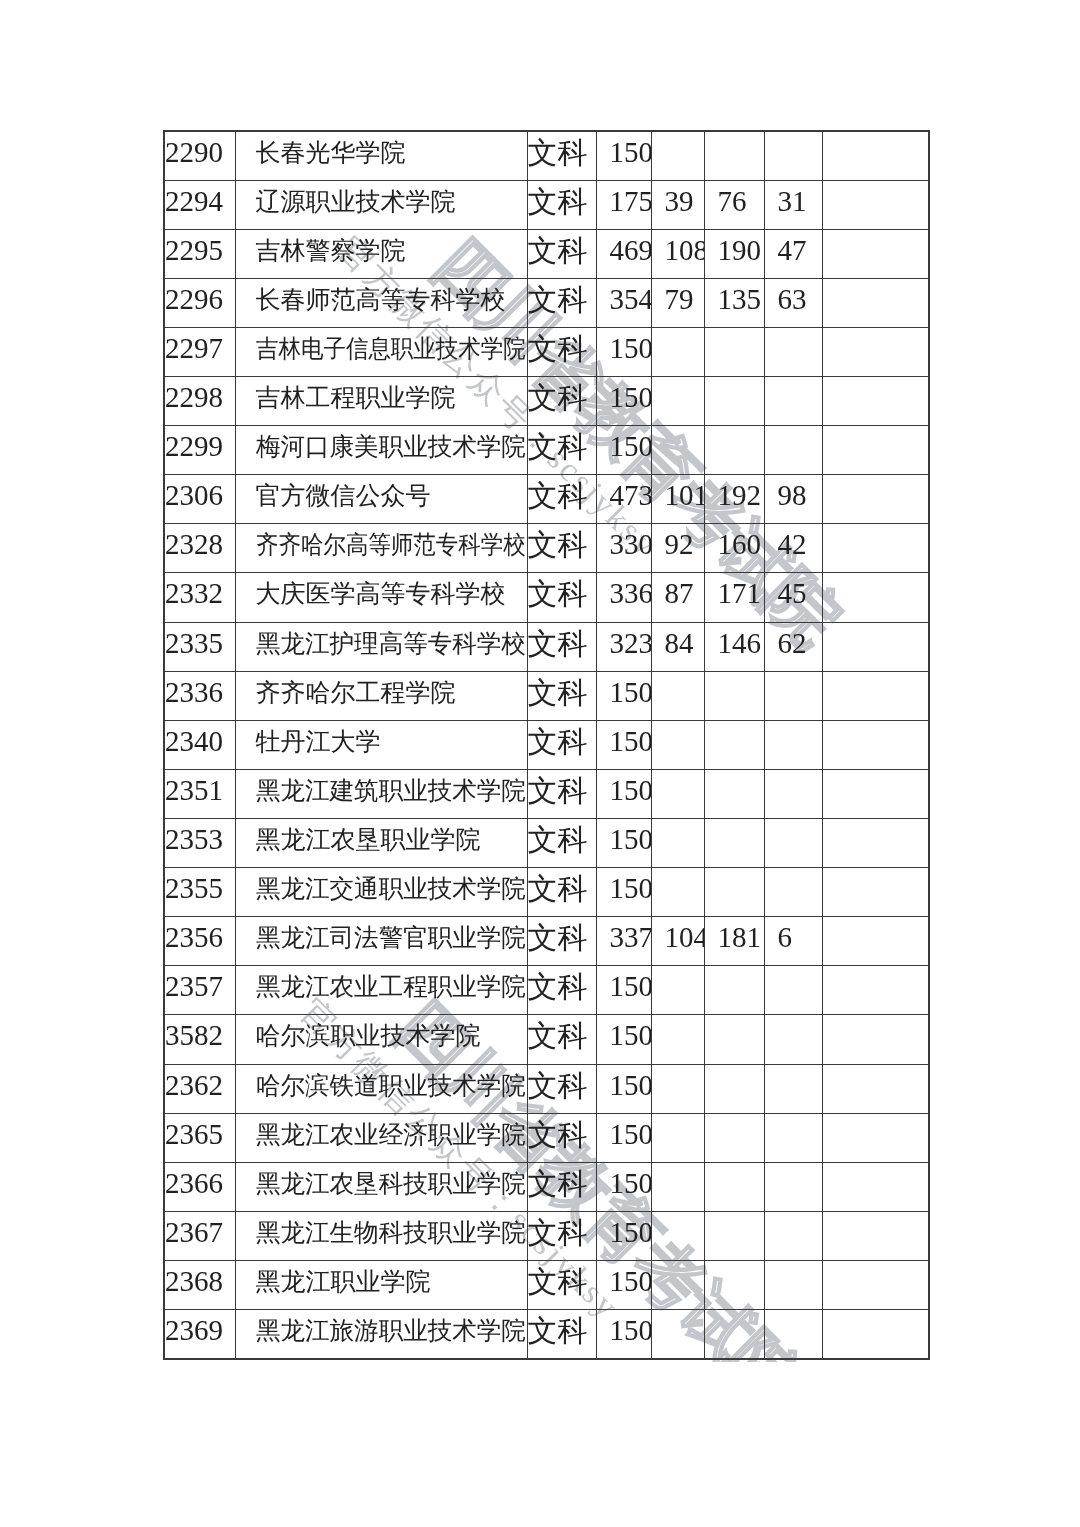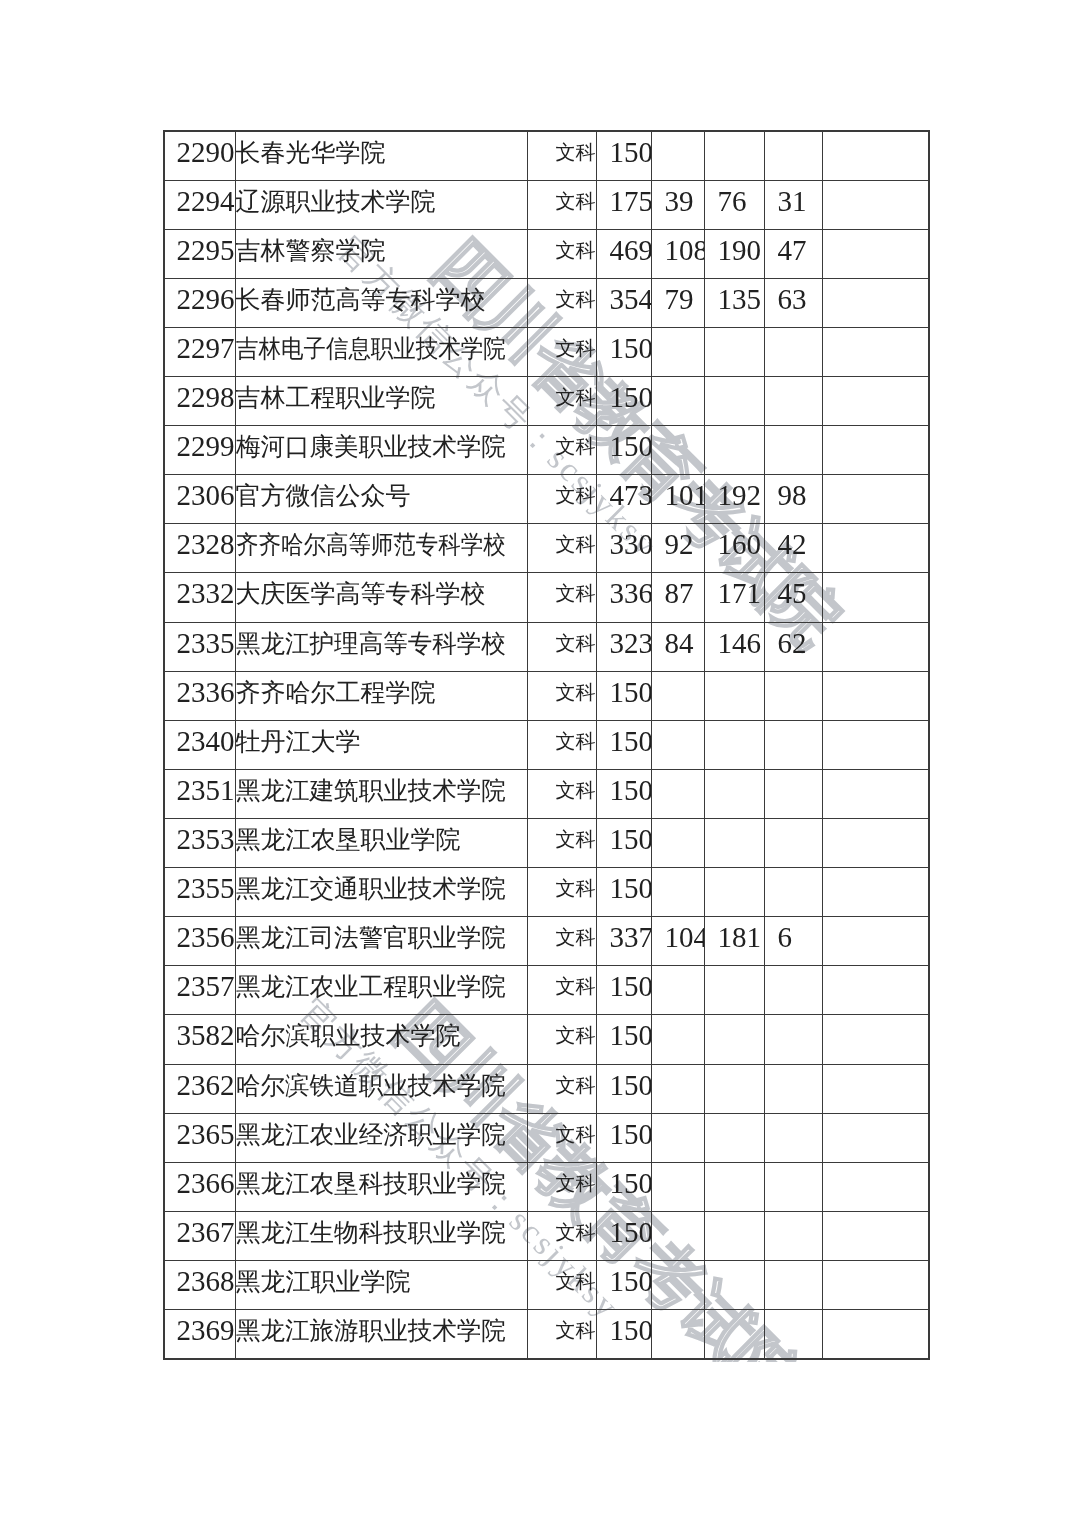--- a/index.html
+++ b/index.html
@@ -57,24 +57,24 @@
     border-top:1.5px solid #3a3a3a;
     border-bottom:1.5px solid #3a3a3a;
     vertical-align:top;
     padding:5px 0 0 0;
     line-height:31px;
     color:#212121;
     overflow:hidden;
     background:transparent;
   }
   .score-table tr { height:47.3px; }
-  td.c-code  { text-align:right; font-size:29px; }
-  td.c-name  { padding-left:0; font-size:25px; white-space:nowrap; }
+  td.c-code  { text-align:left; font-size:29px; }
+  td.c-name  { padding-left:20px; font-size:25px; white-space:nowrap; }
   td.c-name .fit { display:inline-block; transform-origin:0 50%; white-space:nowrap; }
-  td.c-track { text-align:right; font-size:20px; }
+  td.c-track { text-align:left; font-size:30px; }
   td.c-num   { padding-left:13px; font-size:29px; }
 </style>
 </head>
 <body>
 
 <div class="wm-layer">
   <div class="wm-stamp" id="wm-stamp-1">
     <div class="wm-big">四川省教育考试院</div>
     <div class="wm-small">官方微信公众号：scsjyksy</div>
   </div>

